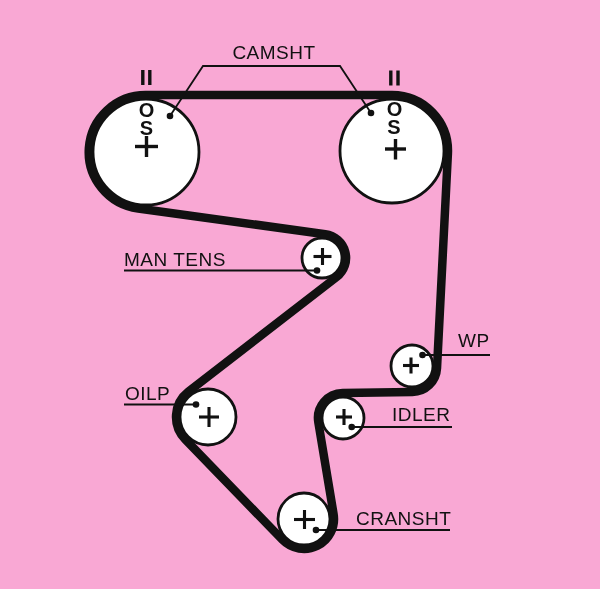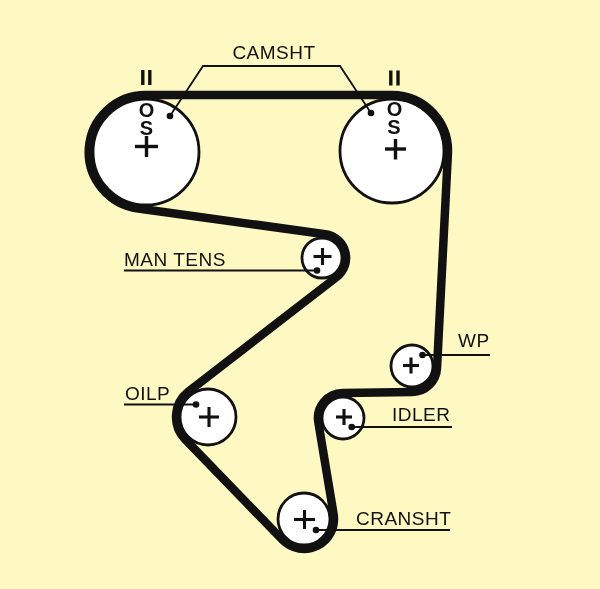--- a/index.html
+++ b/index.html
@@ -3,21 +3,21 @@
 <meta charset="utf-8">
 <style>
   html, body {
     margin: 0;
     padding: 0;
     background: #ffffff;
   }
   .stage {
     width: 600px;
     height: 589px;
-    background: #fef9c3;
+    background: #f9a8d4;
     position: relative;
     overflow: hidden;
   }
   svg { display: block; }
   .pulley {
     fill: #ffffff;
     stroke: #111111;
     stroke-width: 2.8;
   }
   .belt {

